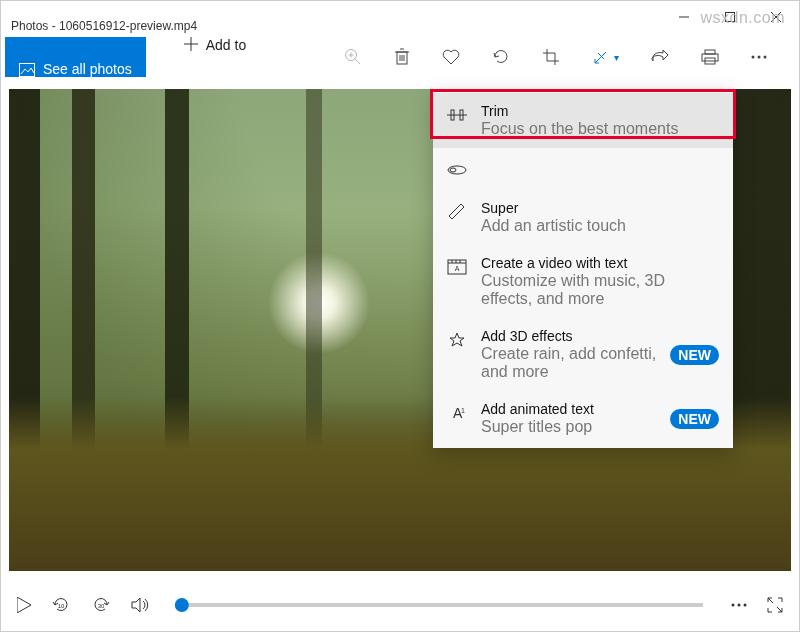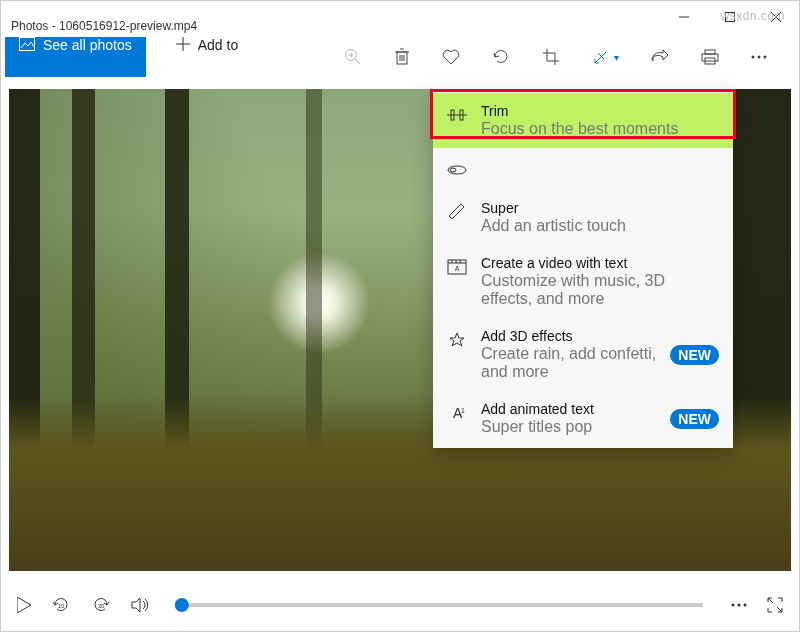--- a/index.html
+++ b/index.html
@@ -1,51 +1,51 @@
 <!DOCTYPE html>
 <html><head>
 <meta charset="utf-8">
 <style>
 * { box-sizing: border-box; margin: 0; padding: 0; font-family: "Segoe UI", sans-serif; }
 body { background: #fff; width: 800px; height: 632px; overflow: hidden; position: relative; border: 1px solid #ccc; }
 .titlebar { height: 32px; display: flex; align-items: flex-end; padding-left: 10px; font-size: 12px; color: #333; }
 .win-controls { margin-left: auto; display: flex; }
 .win-btn { width: 46px; height: 32px; display: flex; align-items: center; justify-content: center; font-size: 12px; color: #333; }
 .toolbar { height: 48px; display: flex; align-items: center; padding: 0 4px; }
-.see-all { background: #0078d7; color: #fff; height: 40px; display: flex; align-items: flex-start; padding: 0 14px; margin-right: 16px; font-size: 14px; }
+.see-all { background: #0078d7; color: #fff; height: 40px; display: flex; align-items: flex-end; padding: 0 14px; margin-right: 24px; font-size: 14px; }
 .see-all .ico { margin-right: 8px; display: inline-flex; }
 .add-to { display: flex; align-items: flex-start; padding: 0 14px; font-size: 14px; color: #222; height: 40px; }
 .add-to .ico { margin-right: 8px; }
 .spacer { flex: 1; }
 .tb-icons { display: flex; align-items: center; gap: 32px; padding-right: 28px; }
 .tb-ico { color: #444; display: inline-flex; align-items: center; }
 .tb-ico.edit { color: #0078d7; }
 .chev { margin-left: 4px; color: #0078d7; font-size: 10px; }
 .content { position: relative; height: 492px; padding: 8px 8px 2px 8px; }
 .photo { width: 100%; height: 100%; position: relative; overflow: hidden; background: linear-gradient(to bottom, #8ea77a 0%, #97b07e 25%, #7a8b54 60%, #3d3a1a 100%); }
 .sun { position: absolute; left: 32%; top: 32%; width: 120px; height: 120px; background: radial-gradient(circle, rgba(255,255,255,1) 0%, rgba(255,255,240,0.9) 18%, rgba(255,255,220,0) 60%); }
 .trees { position: absolute; inset: 0; background:
   linear-gradient(90deg, rgba(28,30,14,0.9) 0 4%, transparent 4% 8%, rgba(40,42,20,0.85) 8% 11%, transparent 11% 20%, rgba(30,34,14,0.85) 20% 23%, transparent 23% 38%, rgba(44,48,24,0.5) 38% 40%, transparent 40% 55%, rgba(30,32,15,0.9) 55% 58%, transparent 58% 66%, rgba(35,38,18,0.85) 66% 70%, transparent 70% 78%, rgba(30,32,15,0.85) 78% 82%, transparent 82% 92%, rgba(28,30,14,0.9) 92% 100%);
 }
 .ground { position: absolute; left:0; right:0; bottom:0; height:36%; background: linear-gradient(to bottom, rgba(60,58,22,0) 0%, #5e561e 30%, #4a3e17 100%); }
 .canopy { position:absolute; inset:0; background: radial-gradient(ellipse at 50% -10%, rgba(90,120,60,0.0) 30%, rgba(70,90,40,0.4) 70%); }
 .menu { position: absolute; top: 90px; left: 432px; width: 300px; background: #f7f7f7; box-shadow: 0 6px 20px rgba(0,0,0,0.25); padding: 2px 0; }
 .menu-item { display: flex; align-items: flex-start; padding: 10px 14px; gap: 14px; }
-.menu-item.hover { background: #bef264; }
+.menu-item.hover { background: #e5e5e5; }
 .menu-ico { width: 20px; height: 20px; margin-top: 2px; color: #333; display: inline-flex; align-items: center; justify-content: center; flex-shrink: 0; }
 .menu-text { flex: 1; }
 .menu-title { font-size: 14px; color: #111; }
 .menu-sub { font-size: 16px; color: #777; margin-top: 1px; }
 .badge { background: #0078d7; color: #fff; font-size: 14px; font-weight: 600; padding: 2px 8px; border-radius: 10px; align-self: center; }
 .highlight { position: absolute; border: 3px solid #e4002b; pointer-events: none; }
 .player { position: absolute; bottom: 0; left: 0; right: 0; height: 52px; display: flex; align-items: center; padding: 0 16px; gap: 20px; color: #333; }
 .pl-ico { display: inline-flex; }
 .seek { flex: 1; height: 4px; background: #ccc; position: relative; margin: 0 8px; }
 .seek-thumb { position: absolute; left: 0; top: 50%; width: 14px; height: 14px; border-radius: 50%; background: #0078d7; transform: translate(-30%, -50%); }
-.watermark { position: absolute; top: 8px; right: 14px; font-family: Arial, sans-serif; font-size: 12px; color: #bbb; letter-spacing: .5px; }
+.watermark { position: absolute; top: 8px; right: 14px; font-family: Arial, sans-serif; font-size: 16px; color: #bbb; letter-spacing: .5px; }
 svg { display: block; }
 </style>
 </head>
 <body>
 
 <div class="titlebar">
   <span>Photos - 1060516912-preview.mp4</span>
   <div class="win-controls">
     <div class="win-btn">
         <svg width="10" height="10">

